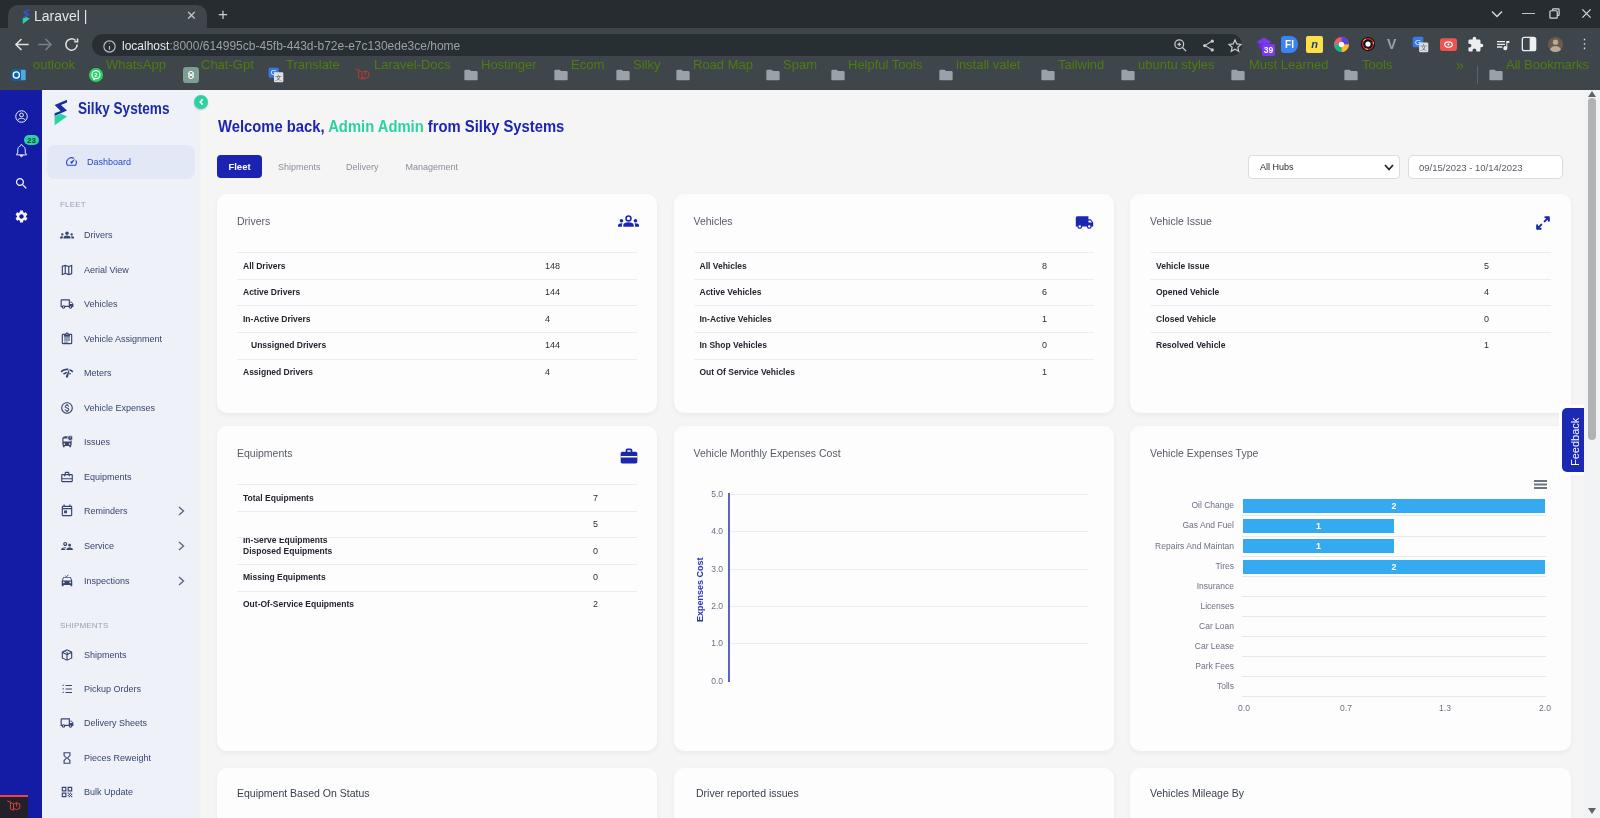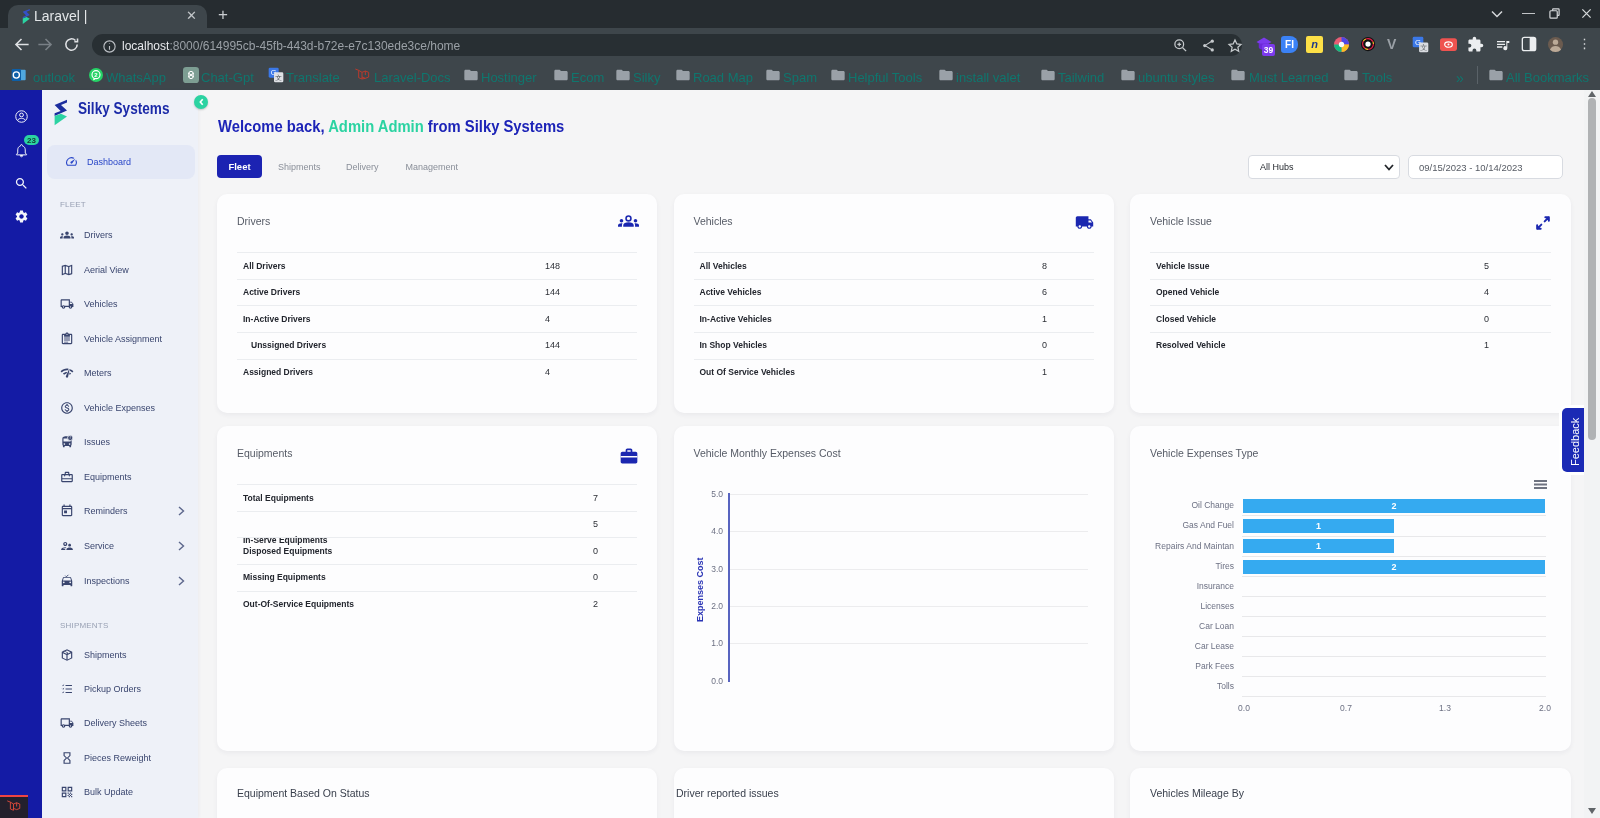--- a/index.html
+++ b/index.html
@@ -3,21 +3,21 @@
 <meta charset="utf-8">
 <style>
 * { margin:0; padding:0; box-sizing:border-box; }
 html,body { width:1600px; height:818px; overflow:hidden; font-family:"Liberation Sans", sans-serif; background:#fff; }
 .abs { position:absolute; }
 #tabbar { position:absolute; left:0; top:0; width:1600px; height:28px; background:#262c30; }
 #tab { position:absolute; left:8px; top:5px; width:199px; height:23px; background:#3e464b; border-radius:10px 10px 0 0; }
 #toolbar { position:absolute; left:0; top:28px; width:1600px; height:32px; background:#3e464b; }
 #urlpill { position:absolute; left:92px; top:34px; width:1150px; height:22px; border-radius:11px; background:#282f33; }
 #bookmarks { position:absolute; left:0; top:60px; width:1600px; height:30px; background:#3e464b; }
-.bmtxt { position:absolute; top:70px; font-size:13px; color:#0f766e; white-space:nowrap; }
+.bmtxt { position:absolute; top:57px; font-size:13px; color:#4d7c0f; white-space:nowrap; }
 #app { position:absolute; left:0; top:90px; width:1600px; height:728px; background:#f5f5f6; }
 #rail { position:absolute; left:0; top:90px; width:42px; height:728px; background:#141ba5; }
 #sidebar { position:absolute; left:42px; top:90px; width:156px; height:728px; background:#eef1f8; box-shadow:1px 0 3px rgba(80,90,120,0.06); }
 .mitem { position:absolute; font-size:9px; color:#39456e; white-space:nowrap; }
 .card { position:absolute; background:#fdfdfe; border-radius:10px; box-shadow:0 2px 5px rgba(30,40,80,0.055); }
 .row-line { position:absolute; height:1px; background:#ebedf0; }
 .lbl { position:absolute; font-size:8.5px; font-weight:bold; color:#23262e; white-space:nowrap; }
 .val { position:absolute; font-size:9px; color:#2c2f36; }
 .ctitle { position:absolute; font-size:10.5px; color:#565b66; }
 .axlbl { position:absolute; font-size:8.5px; color:#6c7083; white-space:nowrap; }
@@ -462,21 +462,21 @@
 <div class="bar" style="left:1243px;top:519.3px;width:151px;">1</div>
 <div class="bar" style="left:1243px;top:539.4px;width:151px;">1</div>
 <div class="bar" style="left:1243px;top:559.5px;width:302px;">2</div>
 <div class="axlbl" style="left:1232px;top:703px;width:24px;text-align:center;">0.0</div>
 <div class="axlbl" style="left:1334px;top:703px;width:24px;text-align:center;">0.7</div>
 <div class="axlbl" style="left:1433px;top:703px;width:24px;text-align:center;">1.3</div>
 <div class="axlbl" style="left:1533px;top:703px;width:24px;text-align:center;">2.0</div>
 <div class="card" style="left:217px;top:768px;width:440px;height:120px;border-radius:10px 10px 0 0;"></div>
 <div class="abs" style="left:237px;top:787px;font-size:10.5px;color:#3a404d;">Equipment Based On Status</div>
 <div class="card" style="left:673.5px;top:768px;width:440px;height:120px;border-radius:10px 10px 0 0;"></div>
-<div class="abs" style="left:676px;top:787px;font-size:10.5px;color:#3a404d;">Driver reported issues</div>
+<div class="abs" style="left:696px;top:787px;font-size:10.5px;color:#3a404d;">Driver reported issues</div>
 <div class="card" style="left:1130px;top:768px;width:441px;height:120px;border-radius:10px 10px 0 0;"></div>
 <div class="abs" style="left:1150px;top:787px;font-size:10.5px;color:#3a404d;">Vehicles Mileage By</div>
 <div id="feedback"></div>
 <div class="abs" style="left:1566px;top:414px;width:18px;height:52px;color:#fff;font-size:11px;">
     <span style="position:absolute;left:3px;top:52px;transform:rotate(-90deg);transform-origin:0 0;white-space:nowrap;">Feedback</span>
   </div>
 <div id="sbar"></div>
 <svg style="position:absolute;left:1588px;top:91px" width="8" height="6" viewBox="0 0 8 6" fill="#606468">
     <path d="M4 0 L8 6 L0 6 Z"></path>
   </svg>

